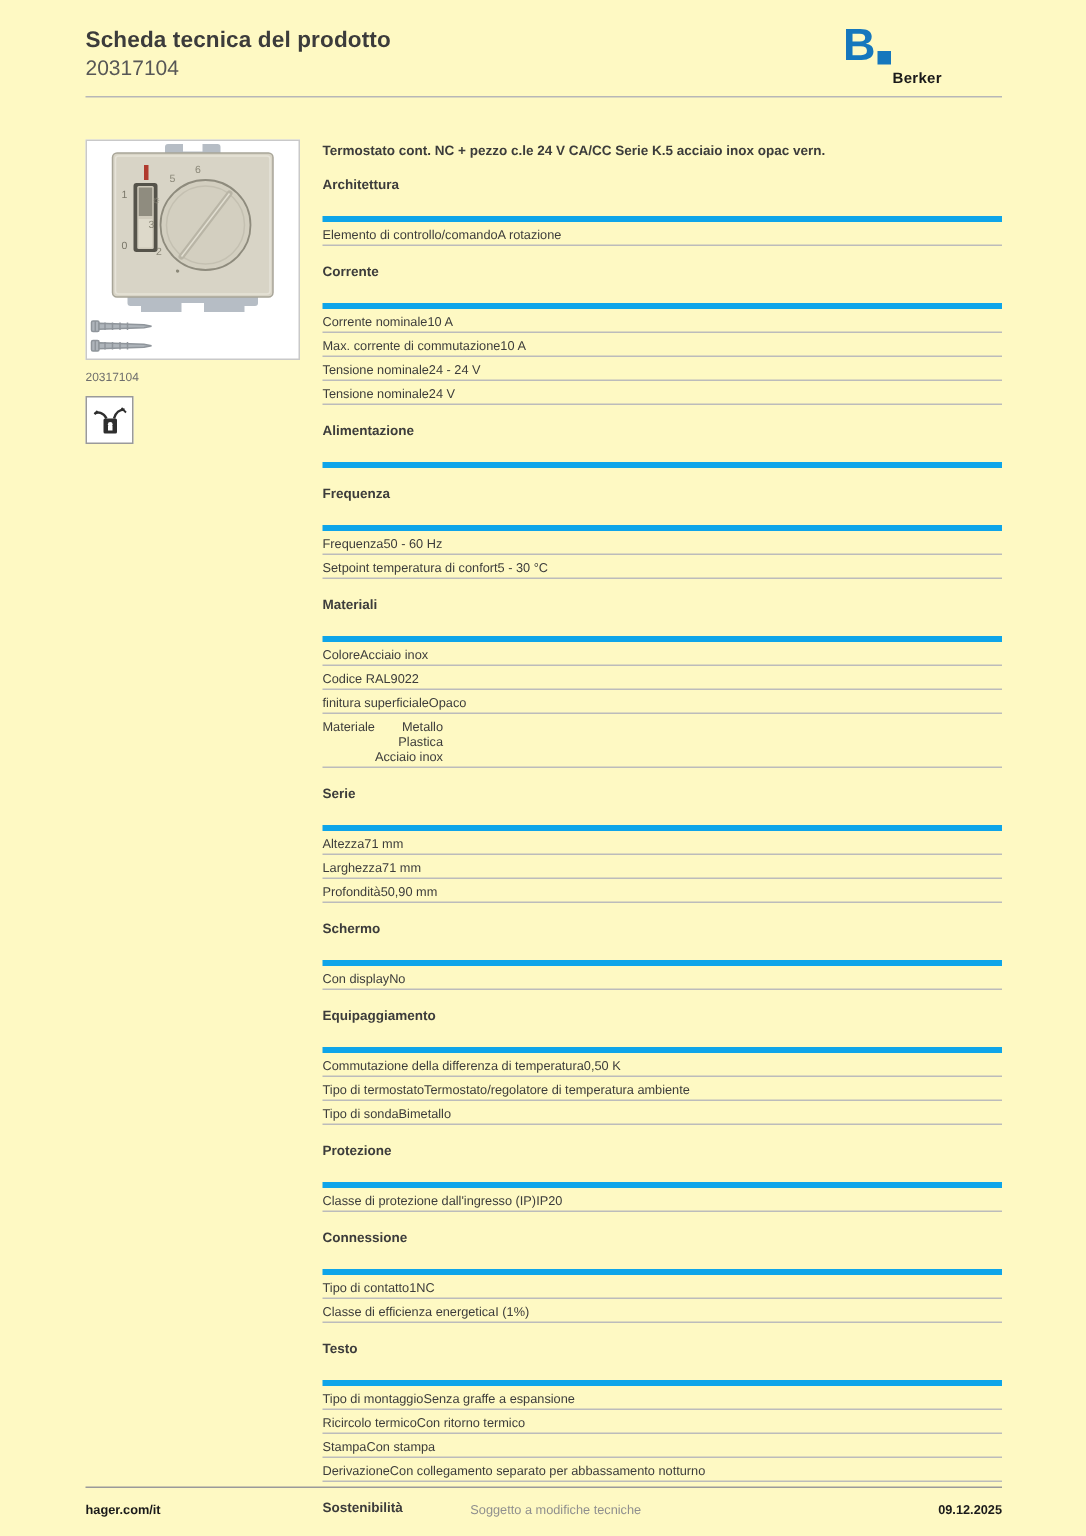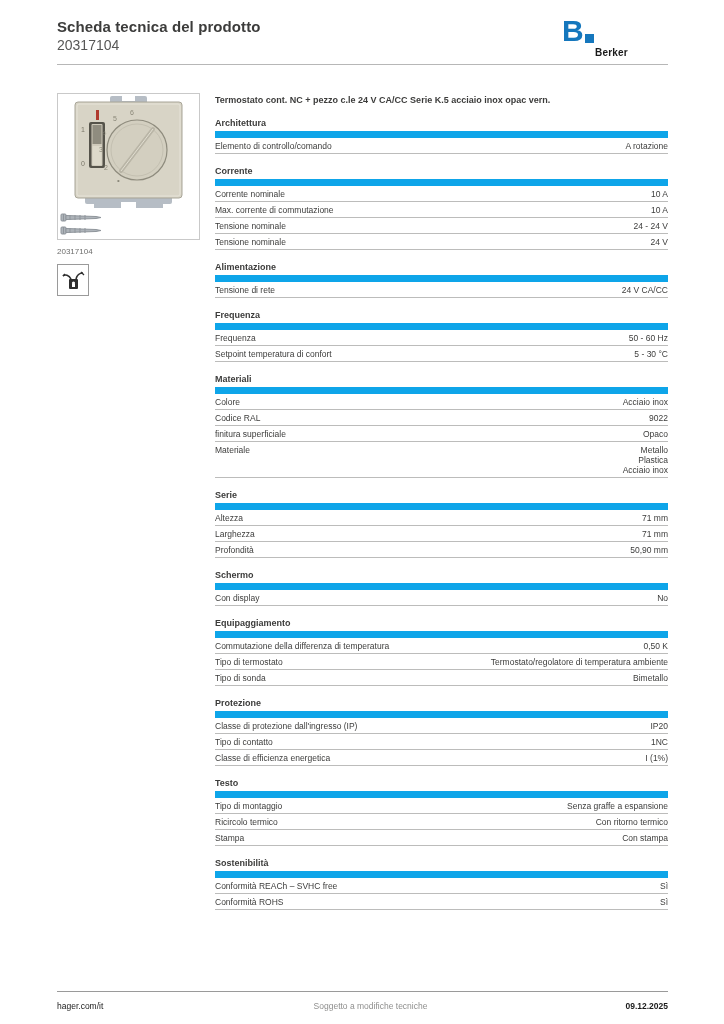--- a/index.html
+++ b/index.html
@@ -1,20 +1,20 @@
 <!DOCTYPE html>
 <html><head>
 <meta charset="utf-8">
 <style>
   * { margin:0; padding:0; box-sizing:border-box; }
   html,body { background:#e9e9e9; }
   body { font-family:"Liberation Sans","DejaVu Sans",sans-serif; }
   .page {
     position:relative; width:724px; height:1024px; margin:0 auto;
-    background:#ffffff; color:#3c3c3b; overflow:hidden;
+    background:#fef9c3; color:#3c3c3b; overflow:hidden;
   }
 
   
   .header { position:absolute; left:57px; right:56px; top:18px; display:flex; justify-content:space-between; align-items:flex-start; }
   .header-rule { position:absolute; left:57px; right:56px; top:64px; border-top:1px solid #b7b7b7; }
   .doc-title { font-size:15px; font-weight:bold; letter-spacing:.1px; color:#3c3c3b; }
   .doc-number { font-size:14px; color:#575756; margin-top:2px; }
   .logo { margin-right:60px; text-align:left; width:46px; }
   .logo-b-row { display:flex; align-items:flex-end; }
   .logo-letter { color:#1577bd; font-size:30px; font-weight:bold; line-height:26px; letter-spacing:-1px; }
@@ -26,37 +26,37 @@
   .product-image-box { width:143px; height:147px; border:1px solid #c9c9c9; background:#ffffff; }
   .image-caption { font-size:8px; color:#6e6e6d; margin-top:7px; }
   .pictogram-box { width:32px; height:32px; border:1px solid #9a9a9a; margin-top:8px; display:flex; align-items:center; justify-content:center; background:#fff; }
 
   
   .main-col { position:absolute; left:215px; top:95px; width:453px; }
   .product-title { font-size:9px; font-weight:bold; line-height:1.25; }
   .characteristics-heading { font-size:9px; font-weight:bold; margin-top:26px; }
   .spec-sections { margin-top:6px; }
   .spec-section-title {
-    font-size:9px; font-weight:bold; margin-top:12px; padding-bottom:3px;
-    border-bottom:7px solid #0ea5e9;
+    font-size:9px; font-weight:bold; margin-top:12px; padding-bottom:16px;
+    border-bottom:4px solid #0ea5e9;
   }
   .spec-row {
-    display:flex; justify-content:space-between; align-items:flex-start;
+    display:flex; justify-content:flex-start; align-items:flex-start;
     padding:3px 0 2px 0; border-bottom:1px solid #bcbcbb;
   }
   .spec-label { font-size:8.5px; color:#3c3c3b; }
   .spec-value { font-size:8.5px; color:#3c3c3b; text-align:right; white-space:pre-line; max-width:300px; }
 
   
   .footer {
     position:absolute; left:57px; right:56px; top:991px;
     border-top:1px solid #9a9a9a; padding-top:9px;
     display:flex; justify-content:space-between; align-items:baseline;
   }
-  .footer-left { font-size:8.5px; font-weight:normal; color:#1a1a1a; text-decoration:none;text-align:center; }
+  .footer-left { font-size:8.5px; font-weight:bold; color:#1a1a1a; text-decoration:none;text-align:center; }
   .footer-center { font-size:8.5px; color:#8f8f8e; position:absolute; left:16px; right:0; text-align:center; top:9px; }
   .footer-right { font-size:8.5px; font-weight:bold; color:#1a1a1a; }
 </style>
 </head>
 <body>
 
 <div class="page">
 
   <div class="header">
     <div>
@@ -181,26 +181,20 @@
 
   <div class="spec-row">
     <span class="spec-label">Tensione nominale</span>
     <span class="spec-value">24 V</span>
   </div>
 </div>
   </section>
 
   <section class="spec-section">
     <h3 class="spec-section-title">Alimentazione</h3>
-    <div class="spec-rows">
-  <div class="spec-row">
-    <span class="spec-label">Tensione di rete</span>
-    <span class="spec-value">24 V CA/CC</span>
-  </div>
-</div>
   </section>
 
   <section class="spec-section">
     <h3 class="spec-section-title">Frequenza</h3>
     <div class="spec-rows">
   <div class="spec-row">
     <span class="spec-label">Frequenza</span>
     <span class="spec-value">50 - 60 Hz</span>
   </div>
 </div>
@@ -296,20 +290,21 @@
     <h3 class="spec-section-title">Protezione</h3>
     <div class="spec-rows">
   <div class="spec-row">
     <span class="spec-label">Classe di protezione dall'ingresso (IP)</span>
     <span class="spec-value">IP20</span>
   </div>
 </div>
   </section>
 
   <section class="spec-section">
+    <h3 class="spec-section-title">Connessione</h3>
     <div class="spec-rows">
   <div class="spec-row">
     <span class="spec-label">Tipo di contatto</span>
     <span class="spec-value">1NC</span>
   </div>
 </div>
   </section>
 
   <section class="spec-section">
     <div class="spec-rows">
@@ -332,20 +327,24 @@
   <div class="spec-row">
     <span class="spec-label">Ricircolo termico</span>
     <span class="spec-value">Con ritorno termico</span>
   </div>
 
   <div class="spec-row">
     <span class="spec-label">Stampa</span>
     <span class="spec-value">Con stampa</span>
   </div>
 
+  <div class="spec-row">
+    <span class="spec-label">Derivazione</span>
+    <span class="spec-value">Con collegamento separato per abbassamento notturno</span>
+  </div>
 </div>
   </section>
 
   <section class="spec-section">
     <h3 class="spec-section-title">Sostenibilità</h3>
     <div class="spec-rows">
   <div class="spec-row">
     <span class="spec-label">Conformità REACh – SVHC free</span>
     <span class="spec-value">Sì</span>
   </div>

